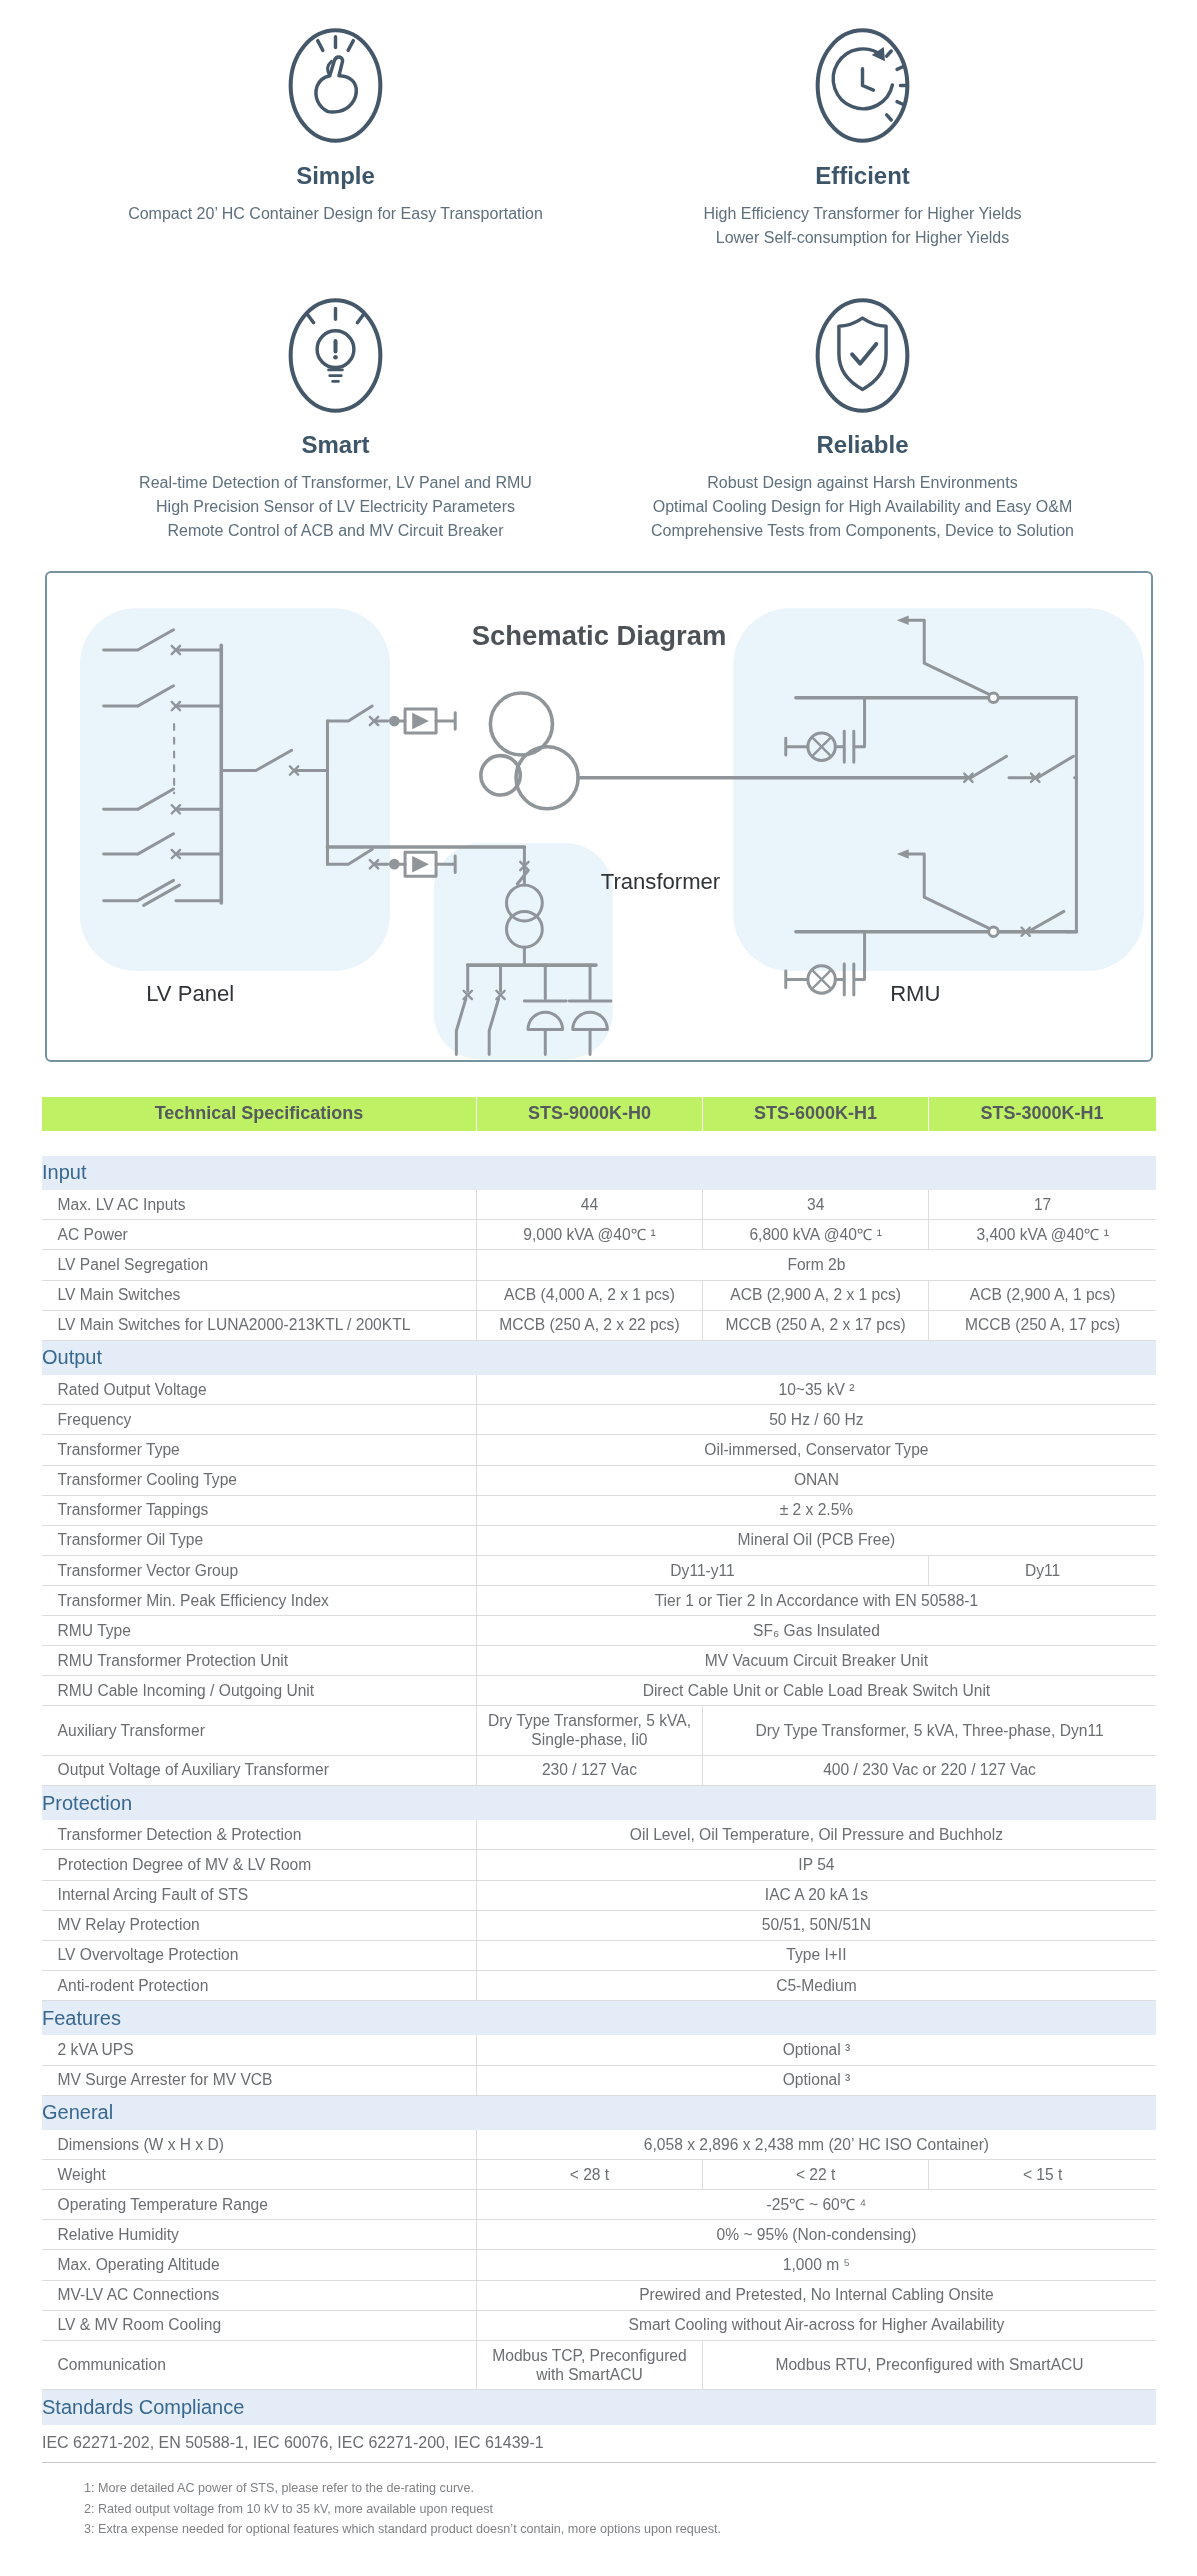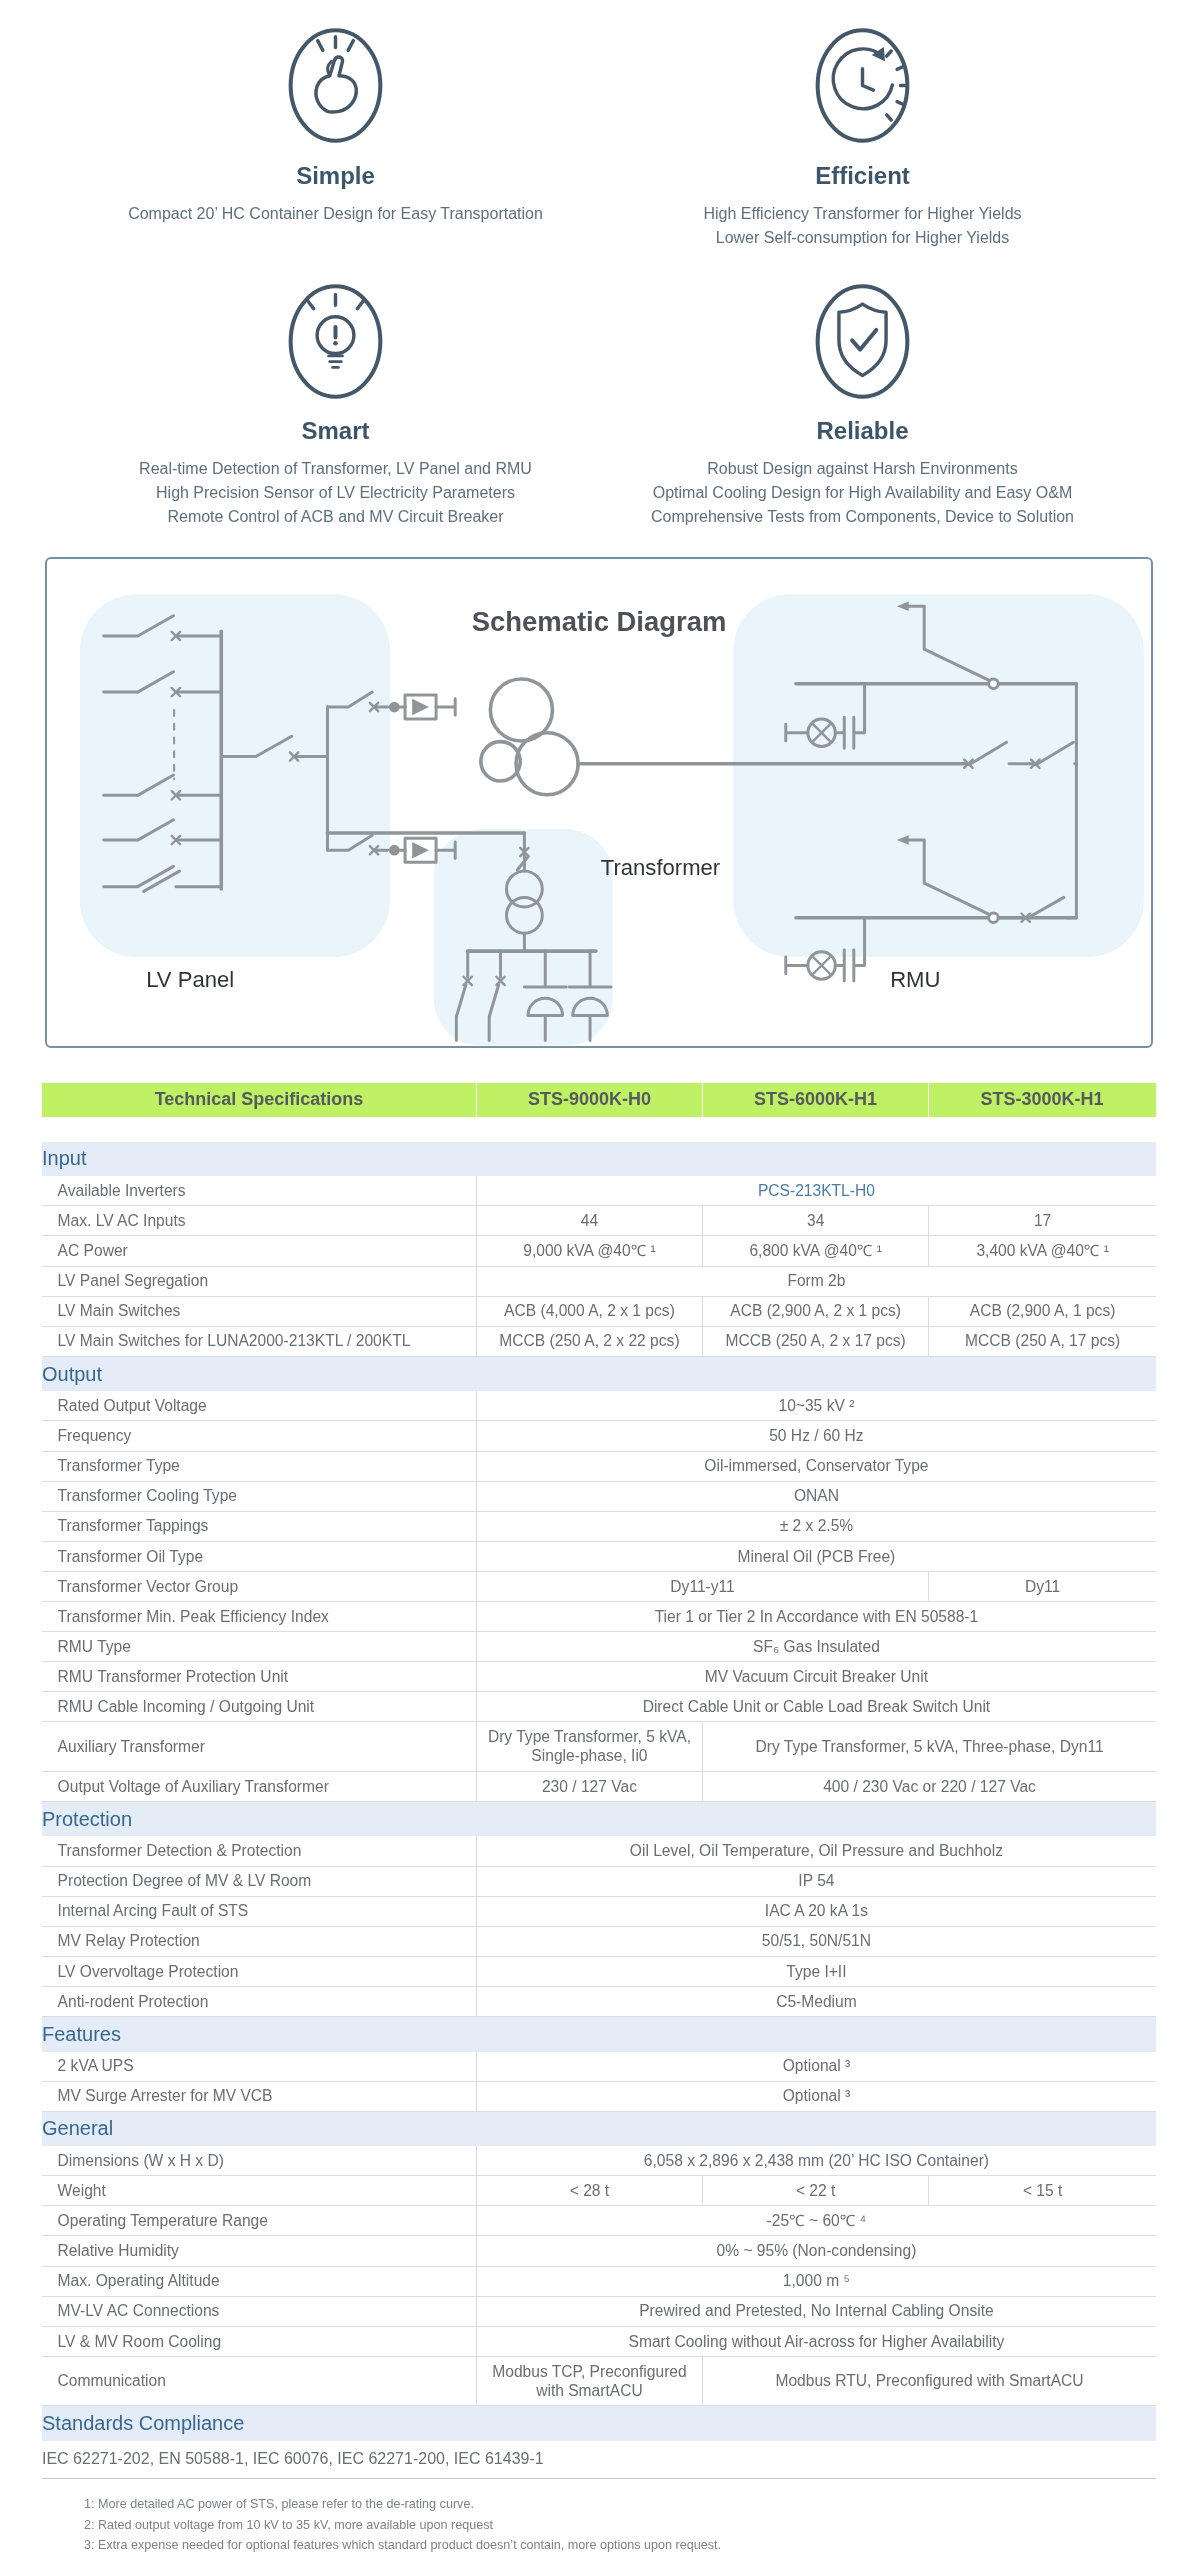--- a/index.html
+++ b/index.html
@@ -1,19 +1,19 @@
 <!DOCTYPE html>
 <html style="font-size:9.6px"><head>
 <meta charset="utf-8">
 <style>
   html,body{margin:0;padding:0;background:#fff;}
   body{width:1198px;height:2576px;overflow:hidden;font-family:"Liberation Sans",sans-serif;}
 
   
-  .features{display:grid;grid-template-columns:1fr 1fr;padding:25px 72px 0;row-gap:31px;}
+  .features{display:grid;grid-template-columns:1fr 1fr;padding:25px 72px 0;row-gap:45px;}
   .feature{text-align:center;}
   .f-icon svg{width:115px;height:121px;display:block;margin:0 auto;}
   .f-title{margin-top:15.6px;font-size:24px;font-weight:bold;color:#3d5568;}
   .f-lines{margin-top:12px;}
   .f-line{font-size:16px;color:#5e6f7d;line-height:1.5;}
 
   
   .schem{margin:27.5px 45px 0;border:2.4px solid #74929f;border-radius:6px;height:487px;position:relative;background:#fff;}
   .schem svg{position:absolute;inset:0;width:100%;height:100%;}
   .schem text{font-family:"Liberation Sans",sans-serif;}
@@ -224,24 +224,20 @@
         <col style="width:434px">
         <col style="width:226px">
         <col style="width:226px">
         <col style="width:227px">
       </colgroup>
     <tbody id="spec-body">
         <tr class="band">
           <td class="" colspan="4">Input</td>
         </tr>
         <tr class="row">
-          <td class="lbl">Available Inverters</td>
-          <td class="val blue" colspan="3">PCS-213KTL-H0</td>
-        </tr>
-        <tr class="row">
           <td class="lbl">Max. LV AC Inputs</td>
           <td class="val">44</td>
           <td class="val">34</td>
           <td class="val">17</td>
         </tr>
         <tr class="row">
           <td class="lbl">AC Power</td>
           <td class="val">9,000 kVA @40℃ ¹</td>
           <td class="val">6,800 kVA @40℃ ¹</td>
           <td class="val">3,400 kVA @40℃ ¹</td>

